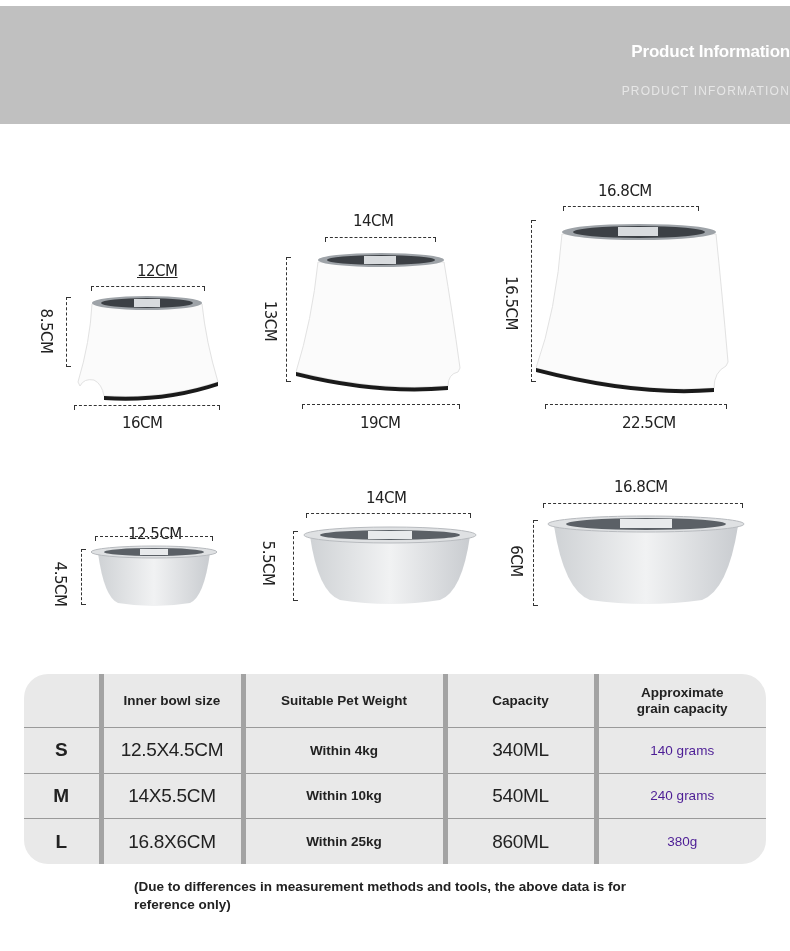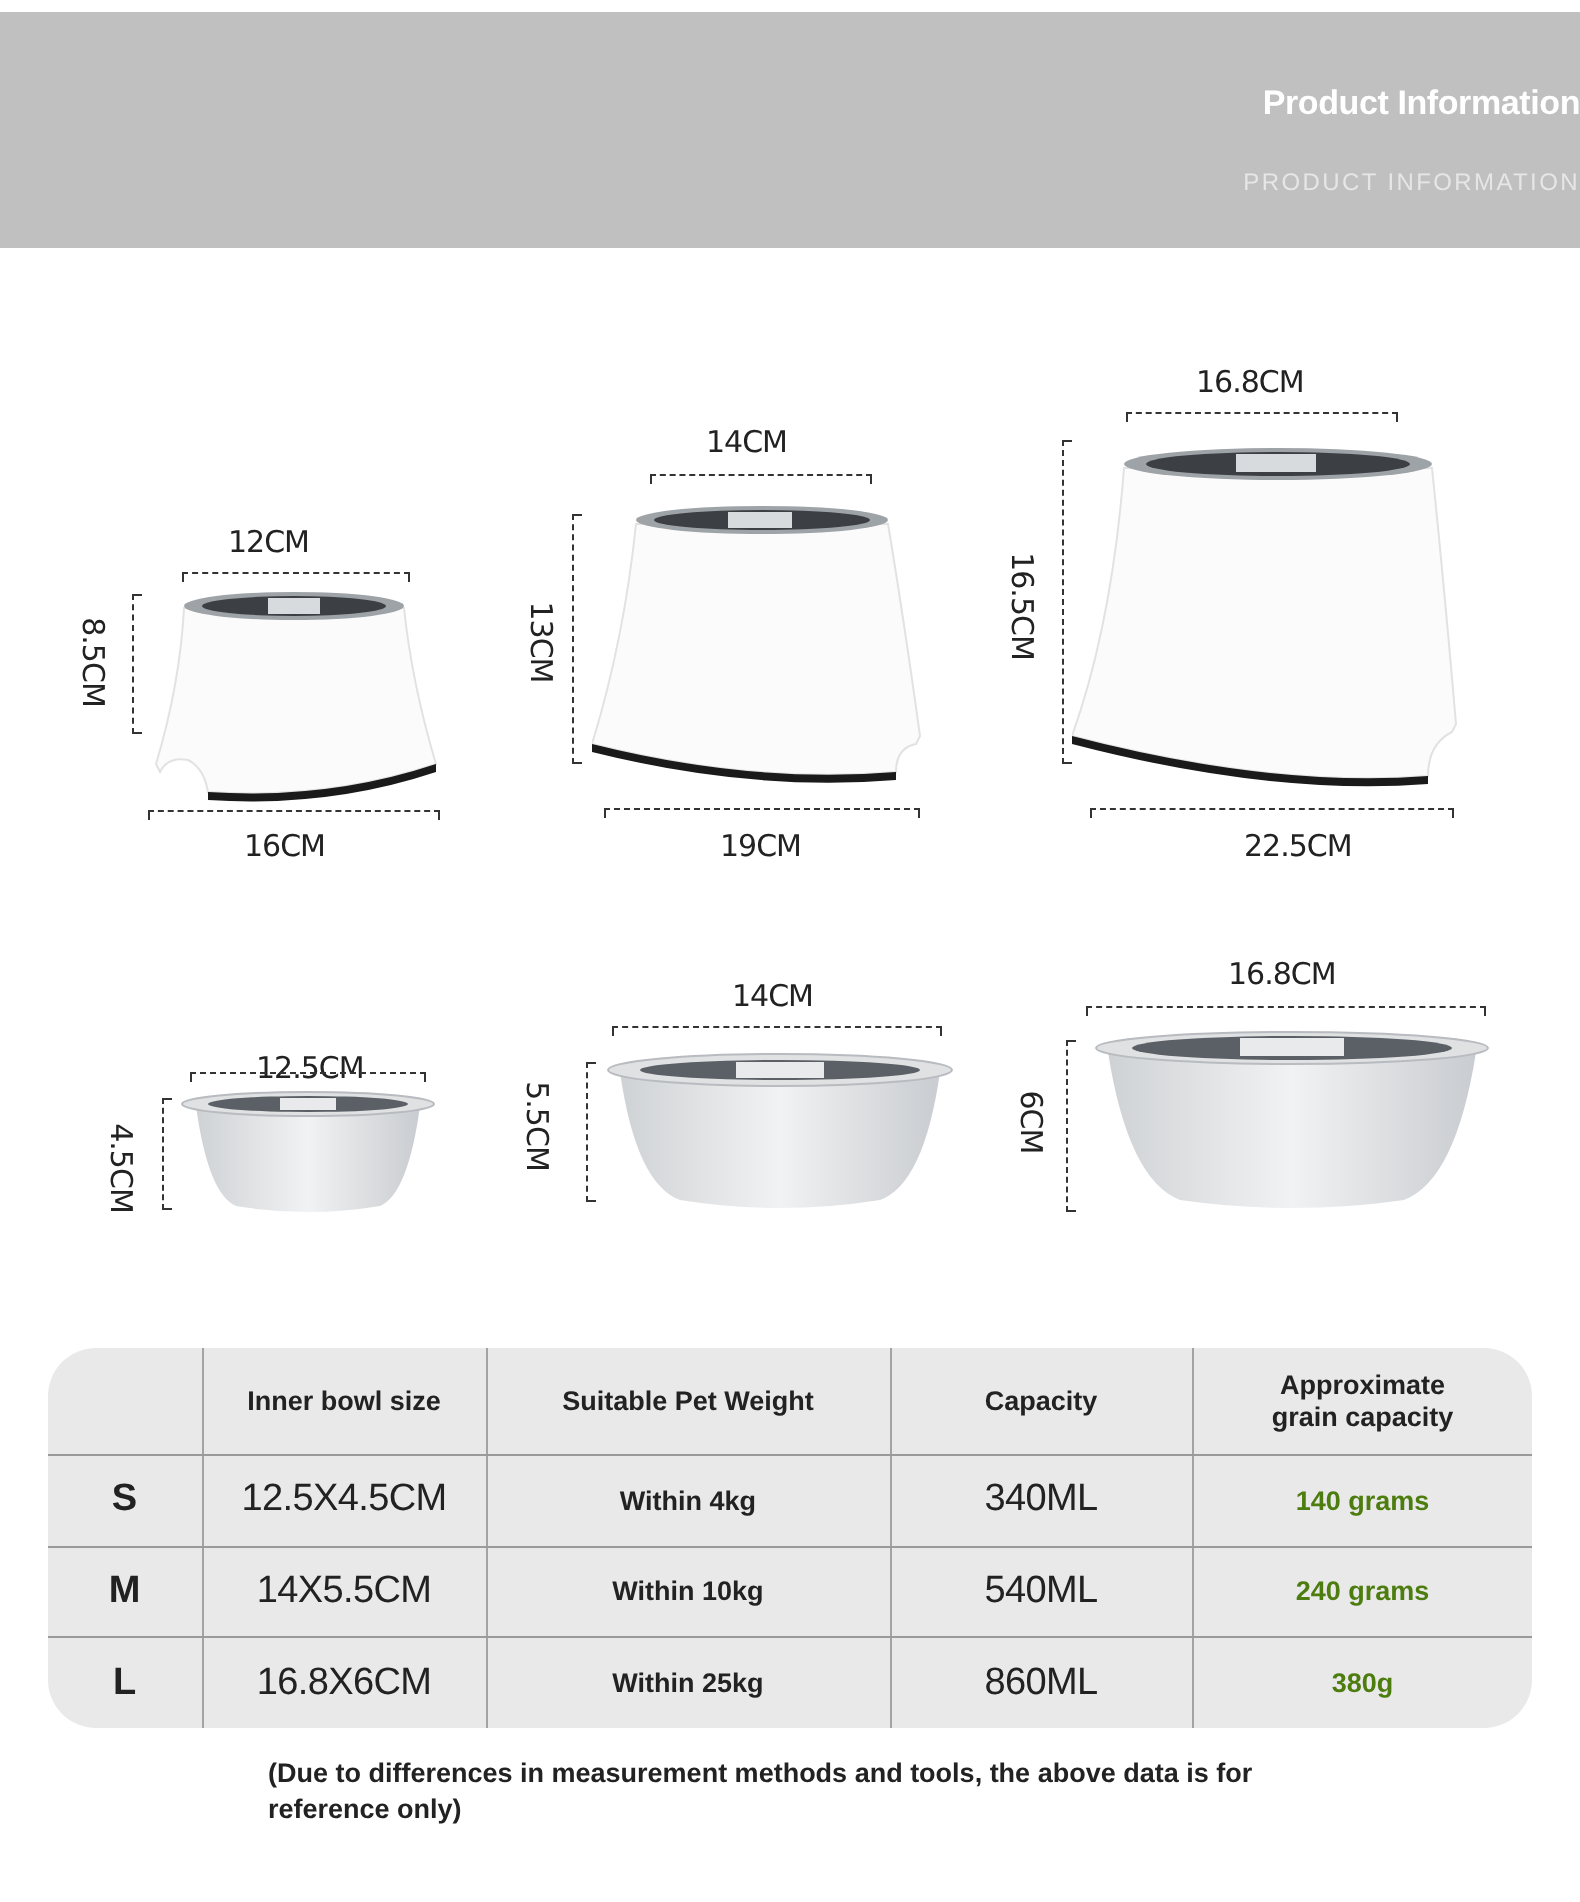--- a/index.html
+++ b/index.html
@@ -32,48 +32,48 @@
   .vline::before { top: 0; } .vline::after { bottom: 0; }
 
   .bowl-svg { position: absolute; }
 
   .spec-table {
     position: absolute; left: 24px; top: 674px; width: 742px; height: 190px;
     background: #e9e9e9; border-radius: 24px; overflow: hidden;
   }
   .spec-table table { width: 100%; height: 100%; border-collapse: collapse; }
   .spec-table td, .spec-table th {
-    border-right: 1px solid #a3a3a3; border-bottom: 1px solid #9a9a9a;
+    border-right: 5px solid #a3a3a3; border-bottom: 1px solid #9a9a9a;
     text-align: center; vertical-align: middle; color: #222;
   }
   .spec-table tr td:last-child, .spec-table tr th:last-child { border-right: none; }
   .spec-table tr:last-child td { border-bottom: none; }
   .spec-table th { font-size: 13.5px; font-weight: bold; height: 53px; line-height: 16px; }
   .spec-table td.size { font-size: 19px; font-weight: bold; width: 77px; }
   .spec-table td.inner { font-size: 19px; width: 142px; letter-spacing: -0.3px; }
   .spec-table td.weight { font-size: 13.5px; font-weight: bold; width: 202px; }
   .spec-table td.cap { font-size: 19px; width: 151px; letter-spacing: -0.3px; }
-  .spec-table td.grain { font-size: 13.5px; font-weight: bold; color: #4d7c0f; }
+  .spec-table td.grain { font-size: 13.5px; font-weight: normal; color: #4c1d95; }
   .spec-table tr.data-row { height: 45px; }
 
   .note {
     position: absolute; left: 134px; top: 878px; width: 540px;
     font-size: 13.5px; font-weight: bold; color: #222; line-height: 18px;
   }
 </style>
 </head>
 <body>
 
 <div class="banner">
   <div class="title">Product Information</div>
   <div class="subtitle">PRODUCT INFORMATION</div>
 </div>
 
 <div>
-  <span class="dim-label" style="left:114px; top:262px;">12CM</span>
+  <span class="dim-label" style="left:137px; top:262px;text-decoration:underline;">12CM</span>
   <div class="hline" style="left:91px; top:286px; width:114px;"></div>
   <div class="vline" style="left:66px; top:297px; height:70px;"></div>
   <span class="dim-label vert" style="left:24px; top:322px;">8.5CM</span>
   <svg class="bowl-svg" style="left:74px; top:292px;" width="148" height="112" viewBox="0 0 148 112">
     <path d="M18 12 Q16 50 4 90 L6 94 Q10 86 20 88 Q28 92 30 104 Q90 108 144 90 Q132 50 128 12 Z" fill="#fbfbfb" stroke="#e2e2e2" stroke-width="1"></path>
     <path d="M30 104 Q90 108 144 90 L144 94 Q90 112 30 108 Z" fill="#1a1a1a"></path>
     <ellipse cx="73" cy="11" rx="55" ry="7" fill="#9ea3a8"></ellipse>
     <ellipse cx="73" cy="11" rx="46" ry="5" fill="#3c4045"></ellipse>
     <rect x="60" y="7" width="26" height="8" fill="#d8dbde"></rect>
   </svg>

